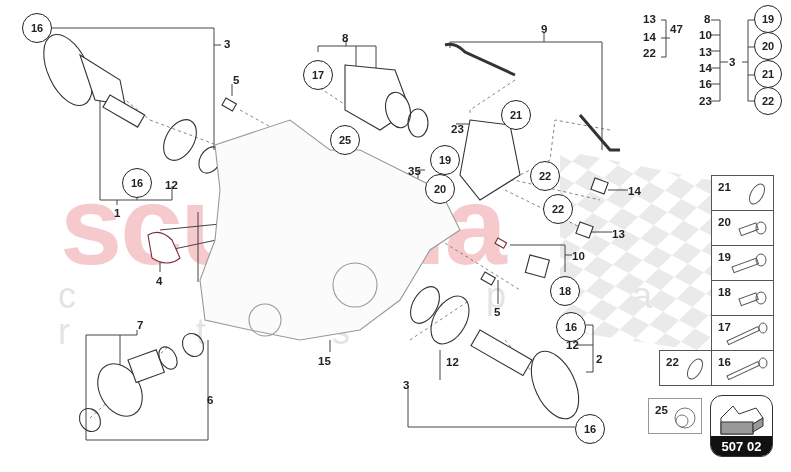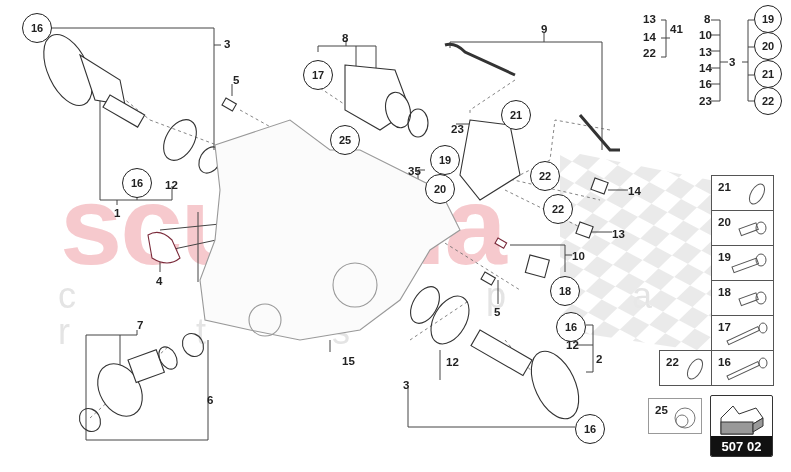--- a/index.html
+++ b/index.html
@@ -6,21 +6,21 @@
   body{width:791px;height:472px;position:relative;overflow:hidden;font-family:"Liberation Sans",sans-serif;}
   #stage{position:absolute;left:0;top:0;width:791px;height:472px;}
   .callout{position:absolute;width:30px;height:30px;border:1.3px solid #222;border-radius:50%;background:#fff;
     display:flex;align-items:center;justify-content:center;font-size:11px;font-weight:bold;color:#222;box-sizing:border-box;}
   .lbl{position:absolute;font-size:11.5px;font-weight:bold;color:#222;line-height:1;}
   .wm-big{position:absolute;left:60px;top:170px;font-size:112px;font-weight:bold;color:#f6c9cd;letter-spacing:-2px;line-height:1;font-family:"Liberation Sans",sans-serif;}
   .wm-small{position:absolute;left:58px;top:278px;font-size:36px;color:#e4e4e4;letter-spacing:58px;line-height:1;}
   .legend-cell{position:absolute;border:1px solid #555;background:#fff;box-sizing:border-box;}
   .legend-cell .num{position:absolute;left:6px;top:5px;font-size:11.5px;font-weight:bold;color:#222;}
   .legend-cell svg{position:absolute;right:4px;bottom:3px;}
-  .page-badge{position:absolute;left:710px;top:395px;width:63px;height:62px;border:1px solid #333;border-radius:2px;overflow:hidden;background:#fff;box-sizing:border-box;}
+  .page-badge{position:absolute;left:710px;top:395px;width:63px;height:62px;border:1px solid #333;border-radius:12px;overflow:hidden;background:#fff;box-sizing:border-box;}
   .page-badge .code{position:absolute;left:0;bottom:0;width:100%;height:20px;background:#111;color:#fff;font-size:13px;font-weight:bold;
     display:flex;align-items:center;justify-content:center;}
 </style>
 </head>
 <body>
 
 <div id="stage">
 
   <div class="wm-big">scuderia</div>
   <div class="wm-small">c a r p a r t s</div>
@@ -167,28 +167,28 @@
   <span class="lbl" style="left:451px;top:124px">23</span>
   <span class="lbl" style="left:408px;top:166px">35</span>
   <span class="lbl" style="left:628px;top:186px">14</span>
   <span class="lbl" style="left:612px;top:229px">13</span>
   <span class="lbl" style="left:572px;top:251px">10</span>
   <span class="lbl" style="left:494px;top:307px">5</span>
   <span class="lbl" style="left:137px;top:320px">7</span>
   <span class="lbl" style="left:566px;top:340px">12</span>
   <span class="lbl" style="left:596px;top:354px">2</span>
   <span class="lbl" style="left:446px;top:357px">12</span>
-  <span class="lbl" style="left:342px;top:356px">15</span>
+  <span class="lbl" style="left:318px;top:356px">15</span>
   <span class="lbl" style="left:403px;top:380px">3</span>
   <span class="lbl" style="left:207px;top:395px">6</span>
 
   <span class="lbl" style="left:643px;top:14px">13</span>
   <span class="lbl" style="left:643px;top:32px">14</span>
   <span class="lbl" style="left:643px;top:48px">22</span>
-  <span class="lbl" style="left:670px;top:24px">41</span>
+  <span class="lbl" style="left:670px;top:24px">47</span>
 
   <span class="lbl" style="left:704px;top:14px">8</span>
   <span class="lbl" style="left:699px;top:30px">10</span>
   <span class="lbl" style="left:699px;top:47px">13</span>
   <span class="lbl" style="left:699px;top:63px">14</span>
   <span class="lbl" style="left:699px;top:79px">16</span>
   <span class="lbl" style="left:699px;top:96px">23</span>
   <span class="lbl" style="left:729px;top:57px">3</span>
 
   <div class="legend-cell" style="left:711px;top:175px;width:63px;height:36px">

